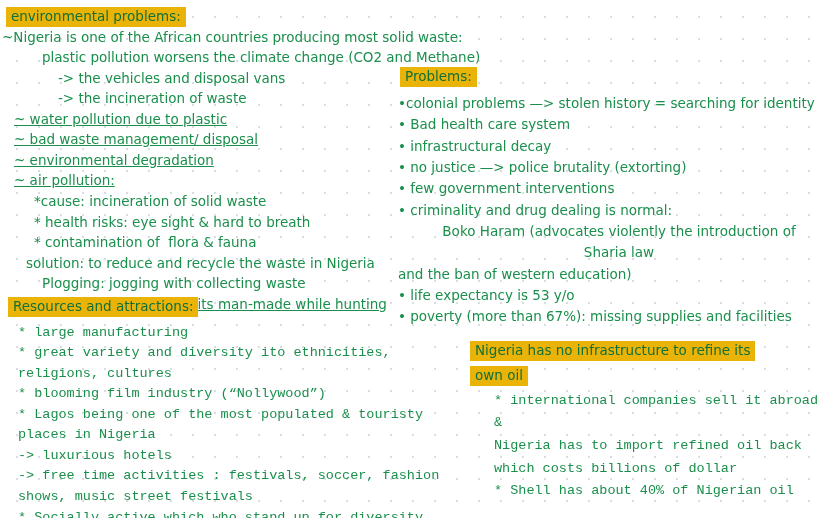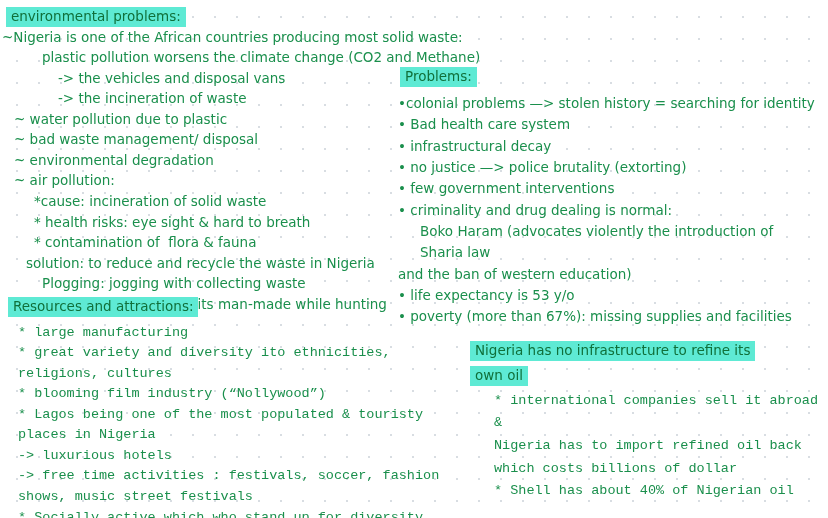--- a/index.html
+++ b/index.html
@@ -29,21 +29,21 @@
   .canvas {
     position: absolute;
     inset: 0;
     z-index: 1;
   }
   .block {
     position: absolute;
   }
   .hl {
     display: inline-block;
-    background: #5eead4;
+    background: #eab308;
     color: #10703a;
     padding: 1px 5px 2px 5px;
     font-size: 13.5px;
     font-weight: 500;
     line-height: 1.25;
   }
   .line {
     font-size: 13.5px;
     line-height: 1.52;
     color: #1a8f4c;
@@ -59,21 +59,21 @@
   
   #left-column {
     left: 0px;
     top: 6px;
     width: 470px;
   }
   #left-column .hl {
     margin-left: 6px;
   }
   .indent0 { padding-left: 2px; }
-  .indent1 { padding-left: 14px; }
+  .indent1 { padding-left: 14px; text-decoration: underline; }
   .indent2 { padding-left: 42px; }
   .indent3 { padding-left: 58px; }
   .indent4 { padding-left: 34px; }
   .indent5 { padding-left: 26px; }
 
   
   #problems-column {
     left: 398px;
     top: 66px;
     width: 420px;
@@ -81,20 +81,21 @@
   #problems-column .hl {
     margin-left: 2px;
   }
   .bullet-line {
     font-size: 13.5px;
     line-height: 1.58;
     color: #1a8f4c;
   }
   .sub-line {
     padding-left: 22px;
+    text-align: center;
   }
 
   
   #resources-block {
     left: 8px;
     top: 296px;
     width: 460px;
   }
   #resources-block .line {
     padding-left: 10px;

